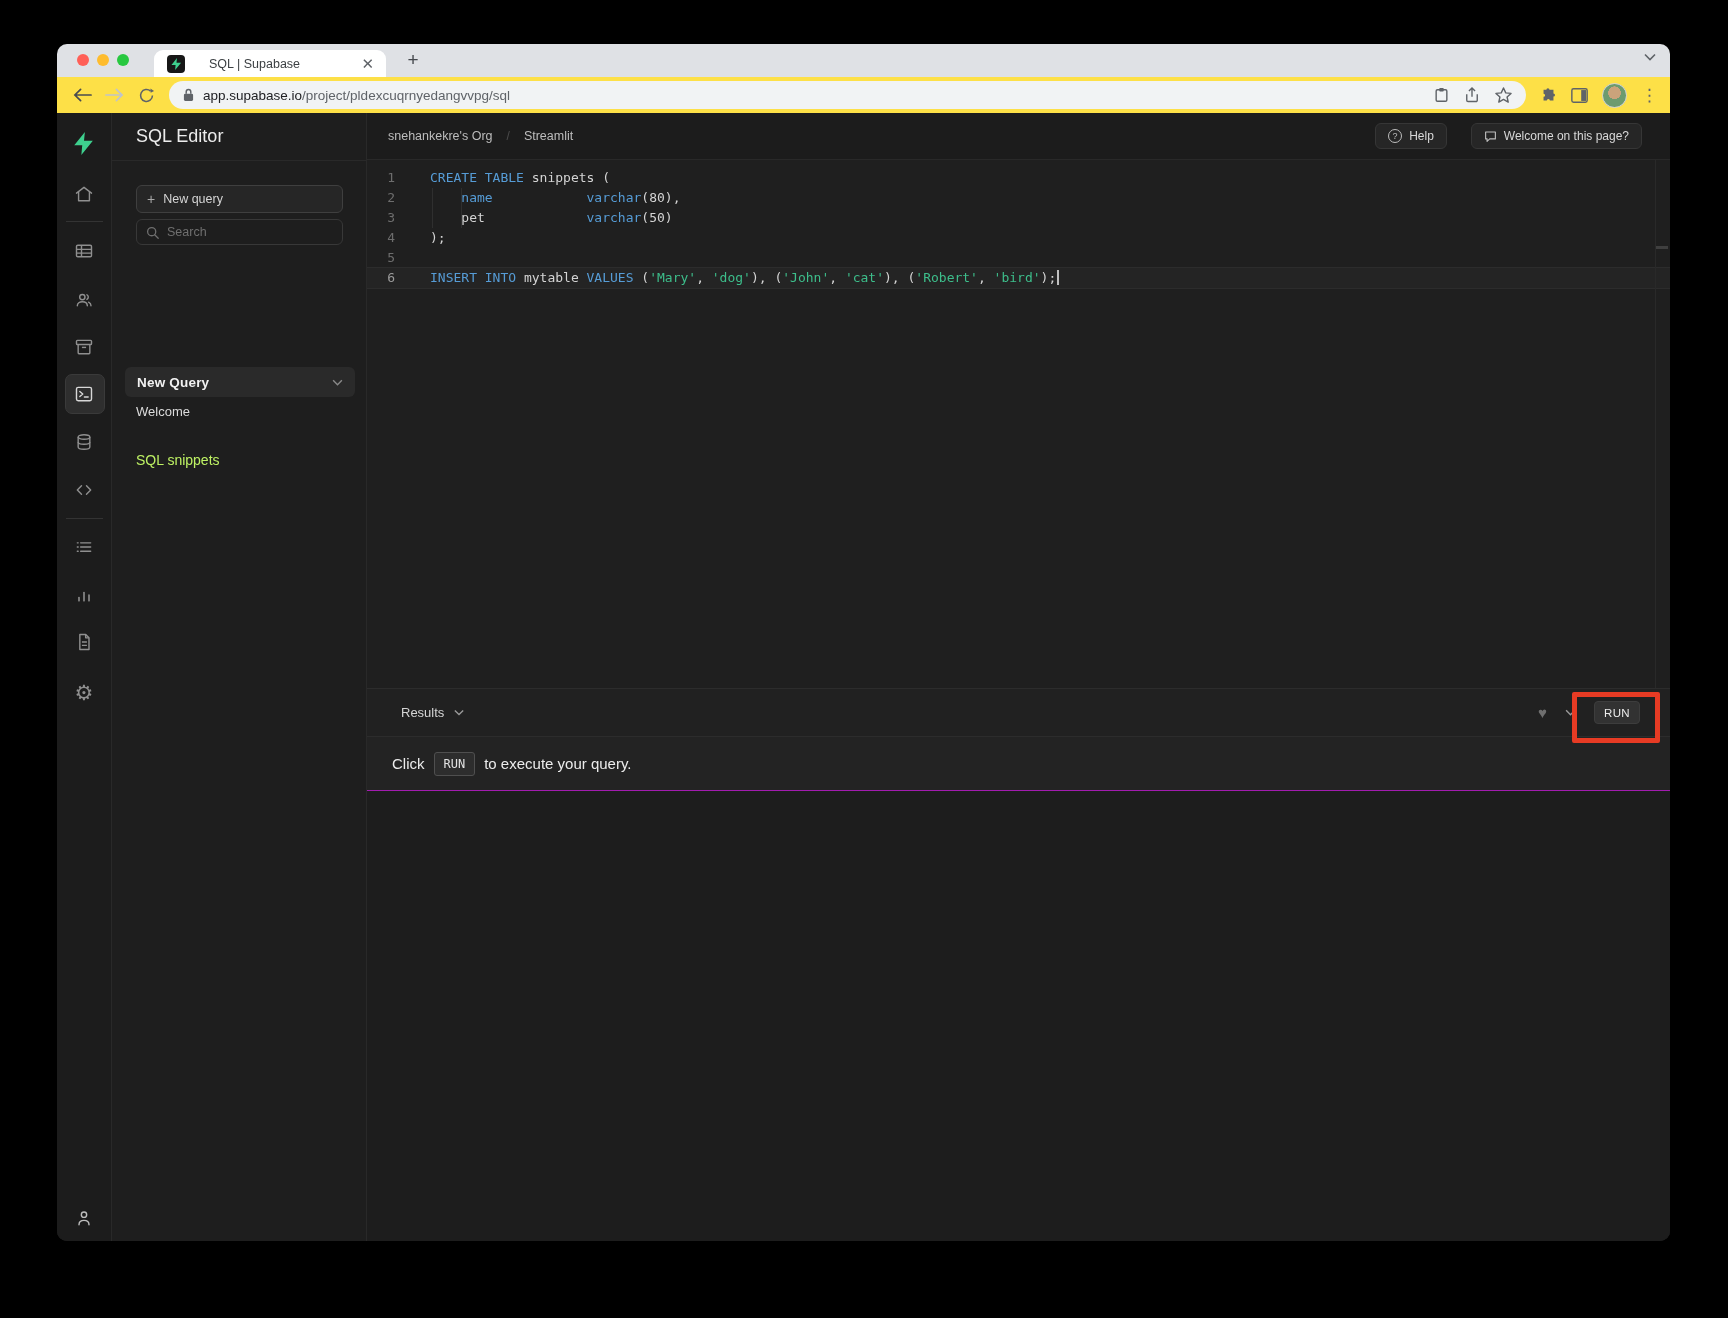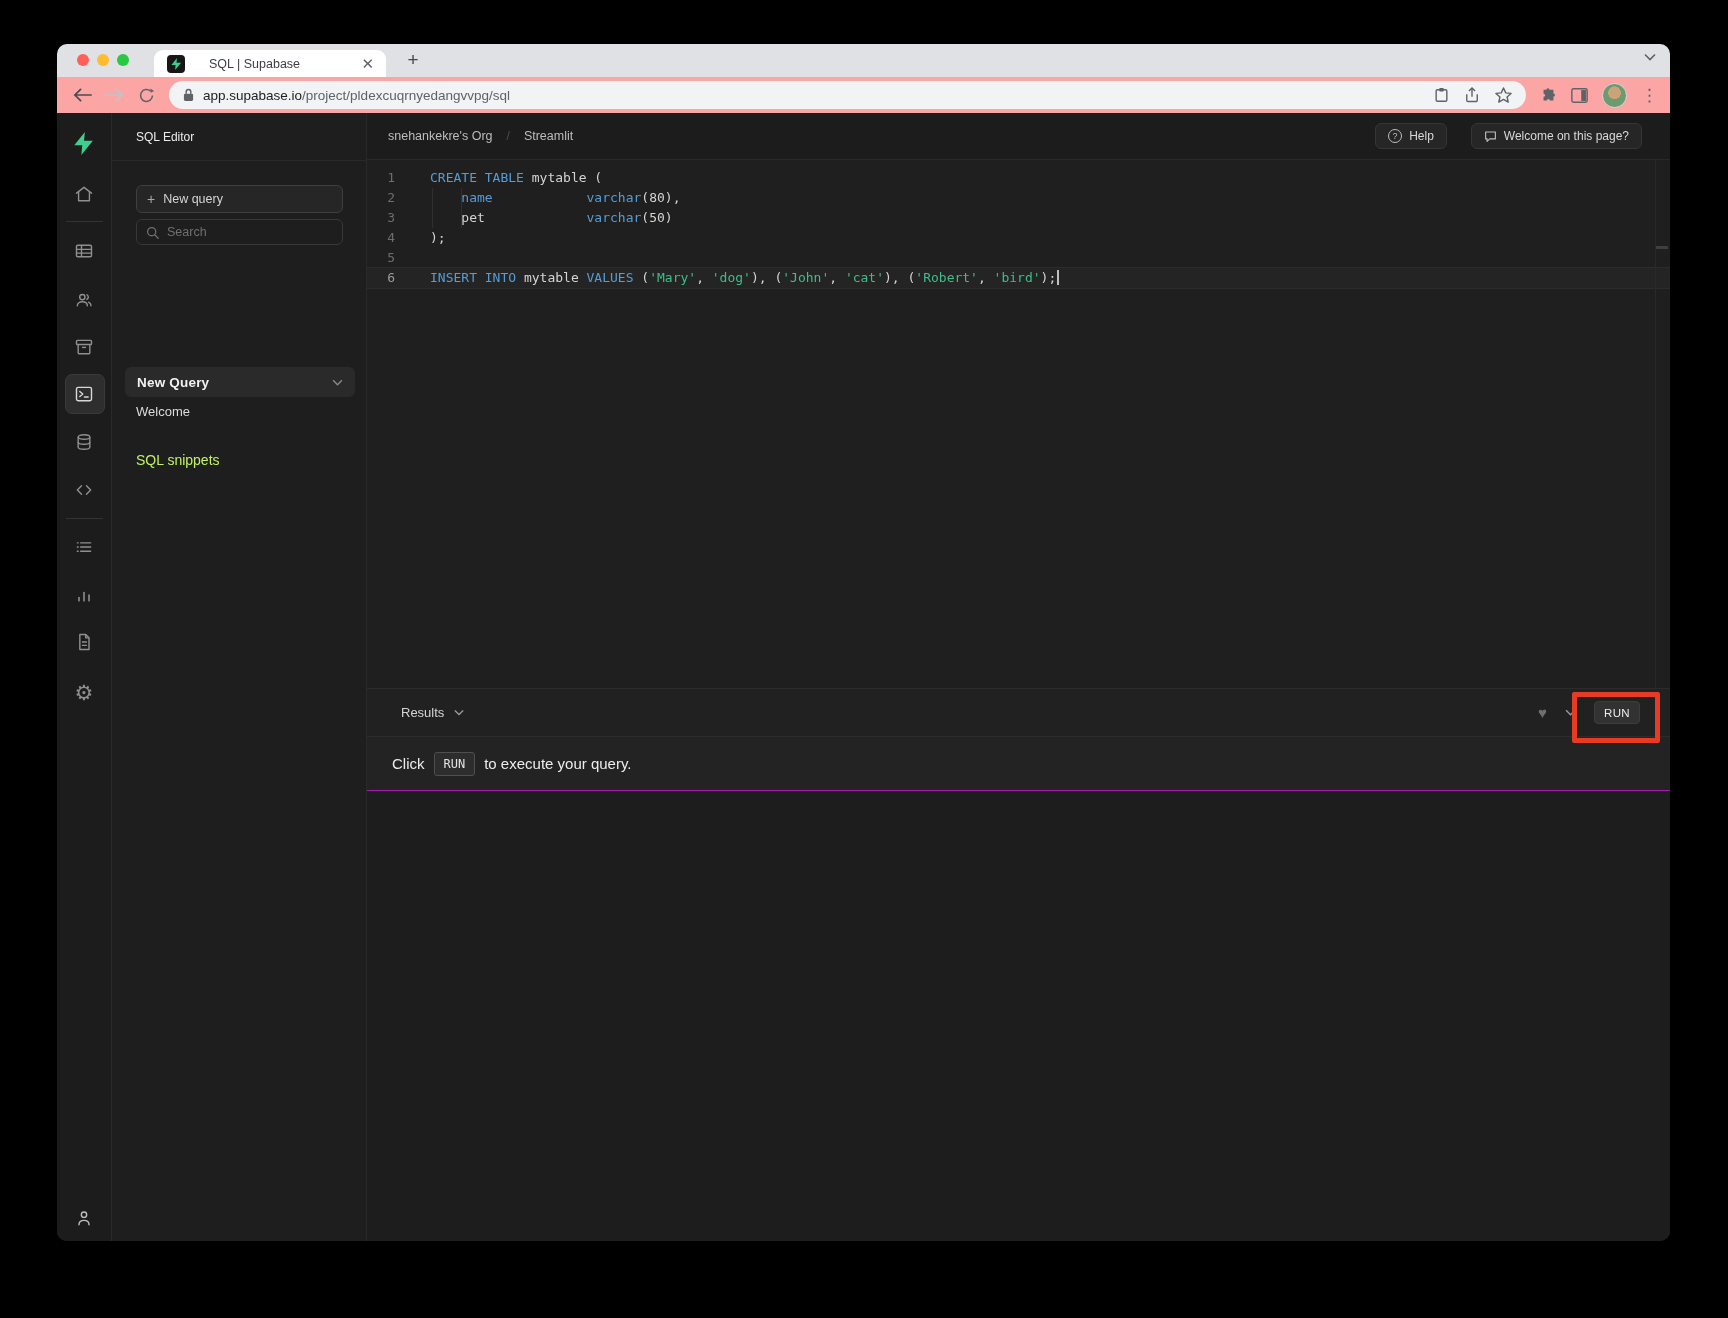--- a/index.html
+++ b/index.html
@@ -18,21 +18,21 @@
          border-radius:9px 9px 0 0; display:flex; align-items:center; padding:0 10px 0 13px; }
   .favicon { width:18px; height:18px; border-radius:4px; background:#171717;
              display:flex; align-items:center; justify-content:center; flex:none; }
   .tab-title { font-size:12.5px; color:#3c4043; margin-left:24px; flex:1;
                white-space:nowrap; overflow:hidden; }
   .tab-close { color:#5f6368; font-size:15px; line-height:1; padding:2px; }
   .newtab { position:absolute; left:344px; top:4px; width:24px; height:24px; color:#45484d;
             font-size:19px; display:flex; align-items:center; justify-content:center; }
   .strip-chev { position:absolute; right:14px; top:9px; color:#5f6368; }
 
-  .toolbar { height:36px; background:#fca5a5; display:flex; align-items:center; padding:4px 12px; }
+  .toolbar { height:36px; background:#fde047; display:flex; align-items:center; padding:4px 12px; }
   .nav-ic { width:26px; height:26px; display:flex; align-items:center; justify-content:center;
             margin-right:6px; flex:none; }
   .urlbar { flex:1; height:28px; background:#f1f3f4; border-radius:14px; margin:0 8px 0 4px;
             display:flex; align-items:center; padding:0 14px; min-width:0; }
   .url-text { font-size:13.5px; margin-left:9px; white-space:nowrap; overflow:hidden; flex:1; }
   .url-domain { color:#202124; } .url-path { color:#5f6368; }
   .pill-ic { margin-left:16px; display:flex; align-items:center; flex:none; }
   .tb-right { display:flex; align-items:center; gap:14px; margin-left:6px; flex:none; }
   .avatar { width:25px; height:25px; border-radius:50%;
             background:radial-gradient(circle at 50% 38%, #caa37b 0 34%, #6d9b6f 35% 100%);
@@ -47,21 +47,21 @@
   .rail-ic { position:absolute; left:50%; transform:translate(-50%,-50%); width:22px; height:22px;
              display:flex; align-items:center; justify-content:center; color:#8f8f8f; }
   .rail-div { position:absolute; left:9px; width:37px; height:1px; background:#333; }
   .rail-active-box { position:absolute; left:8px; top:261px; width:40px; height:40px;
                      background:#2e2e2e; border:1px solid #3a3a3a; border-radius:7px; }
   .gear-glyph { font-size:21px; line-height:1; }
 
   .panel { position:relative; width:255px; flex:none; background:#1e1e1e;
            border-right:1px solid #292929; }
   .panel-title { position:absolute; left:24px; top:0; height:47px; display:flex;
-                 align-items:center; font-size:12px; color:#ececec; }
+                 align-items:center; font-size:18px; color:#ececec; }
   .panel-hdr-line { position:absolute; left:0; top:47px; width:100%; height:1px; background:#292929; }
   .btn-newquery { position:absolute; left:24px; top:72px; width:207px; height:28px;
                   background:#262626; border:1px solid #3f3f3f; border-radius:6px;
                   display:flex; align-items:center; padding:0 10px; gap:8px;
                   color:#d5d5d5; font-size:12.5px; }
   .search-box { position:absolute; left:24px; top:106px; width:207px; height:26px;
                 border:1px solid #383838; border-radius:6px; display:flex; align-items:center;
                 padding:0 9px; gap:8px; background:#1e1e1e; }
   .search-box input { background:transparent; border:none; outline:none; color:#bbb;
                       font-size:12.5px; width:150px; font-family:"Liberation Sans",sans-serif; }
@@ -346,21 +346,21 @@
             </span>
             <span>Welcome on this page?</span>
           </div>
         </div>
       </div>
 
       <div class="editor">
         <div>
             <div class="line-row">
               <span class="ln">1</span>
-              <span class="code"><span style="color: rgb(86, 156, 214);">CREATE TABLE</span><span style="color: rgb(212, 212, 212);"> mytable (</span></span>
+              <span class="code"><span style="color: rgb(86, 156, 214);">CREATE TABLE</span><span style="color: rgb(212, 212, 212);"> snippets (</span></span>
             </div>
             <div class="line-row">
               <span class="ln">2</span>
               <span class="code"><span style="color: rgb(212, 212, 212);">    </span><span style="color: rgb(86, 156, 214);">name</span><span style="color: rgb(212, 212, 212);">            </span><span style="color: rgb(86, 156, 214);">varchar</span><span style="color: rgb(212, 212, 212);">(80),</span></span>
             </div>
             <div class="line-row">
               <span class="ln">3</span>
               <span class="code"><span style="color: rgb(212, 212, 212);">    pet             </span><span style="color: rgb(86, 156, 214);">varchar</span><span style="color: rgb(212, 212, 212);">(50)</span></span>
             </div>
             <div class="line-row">

